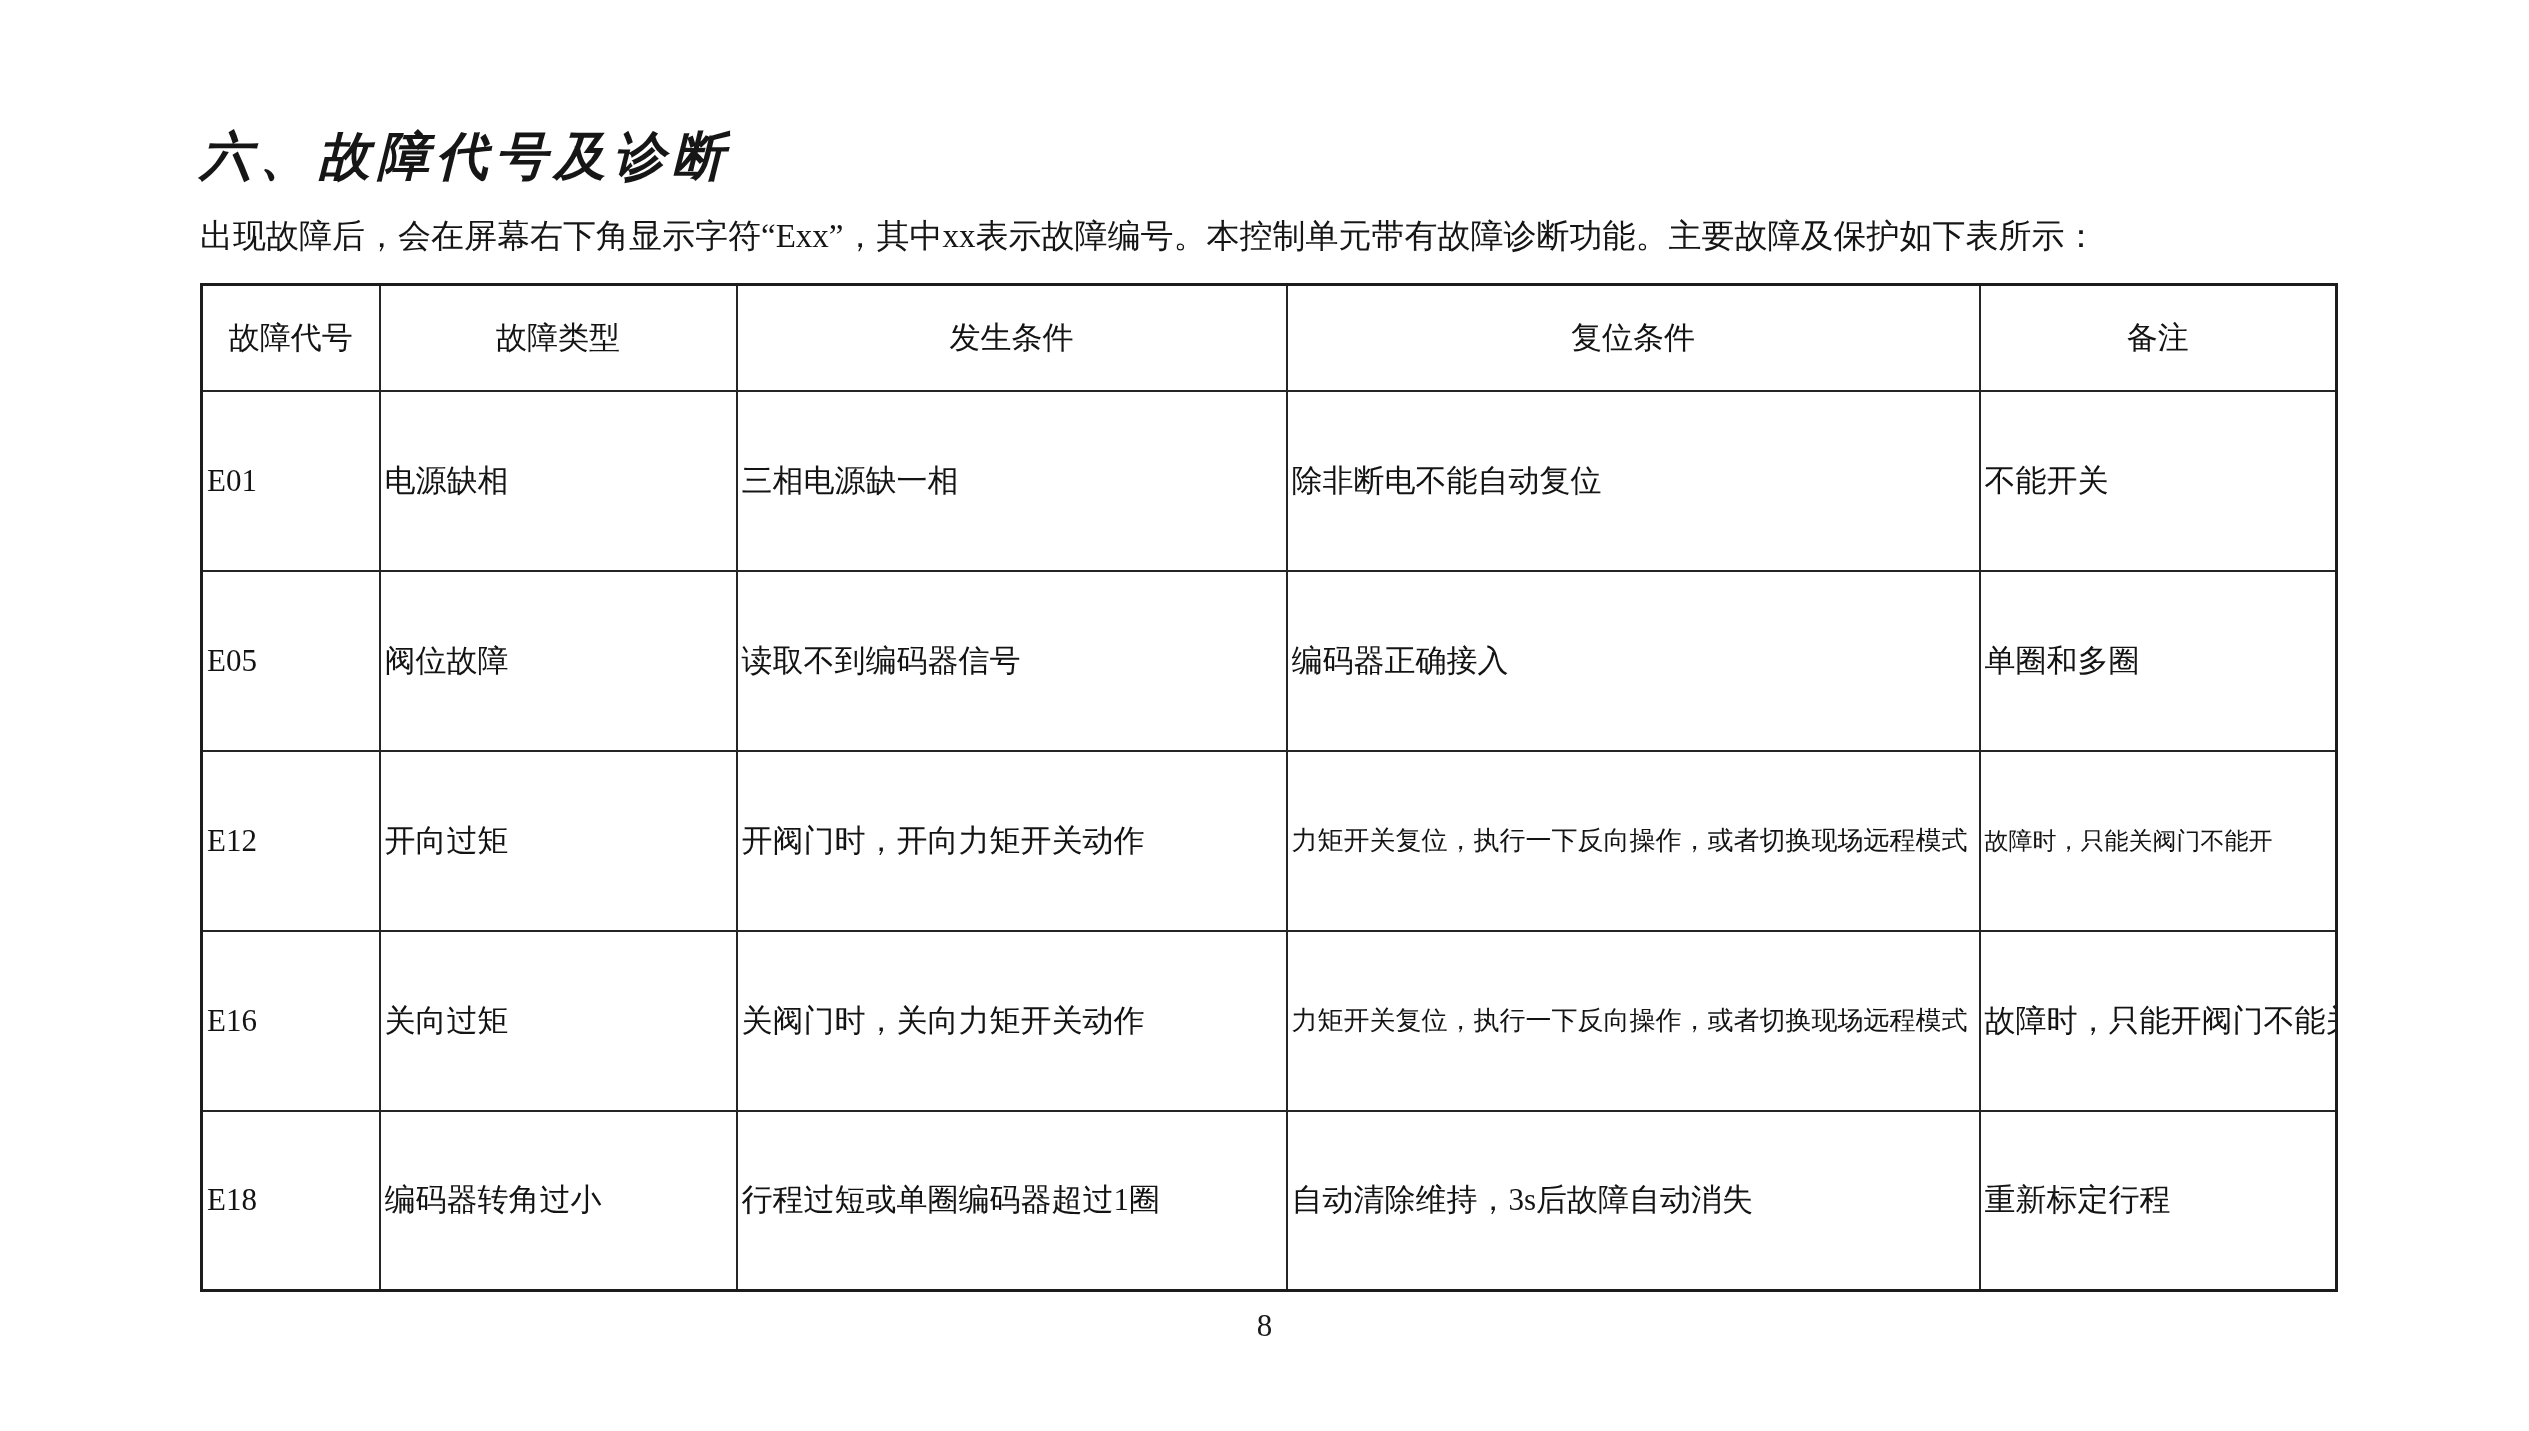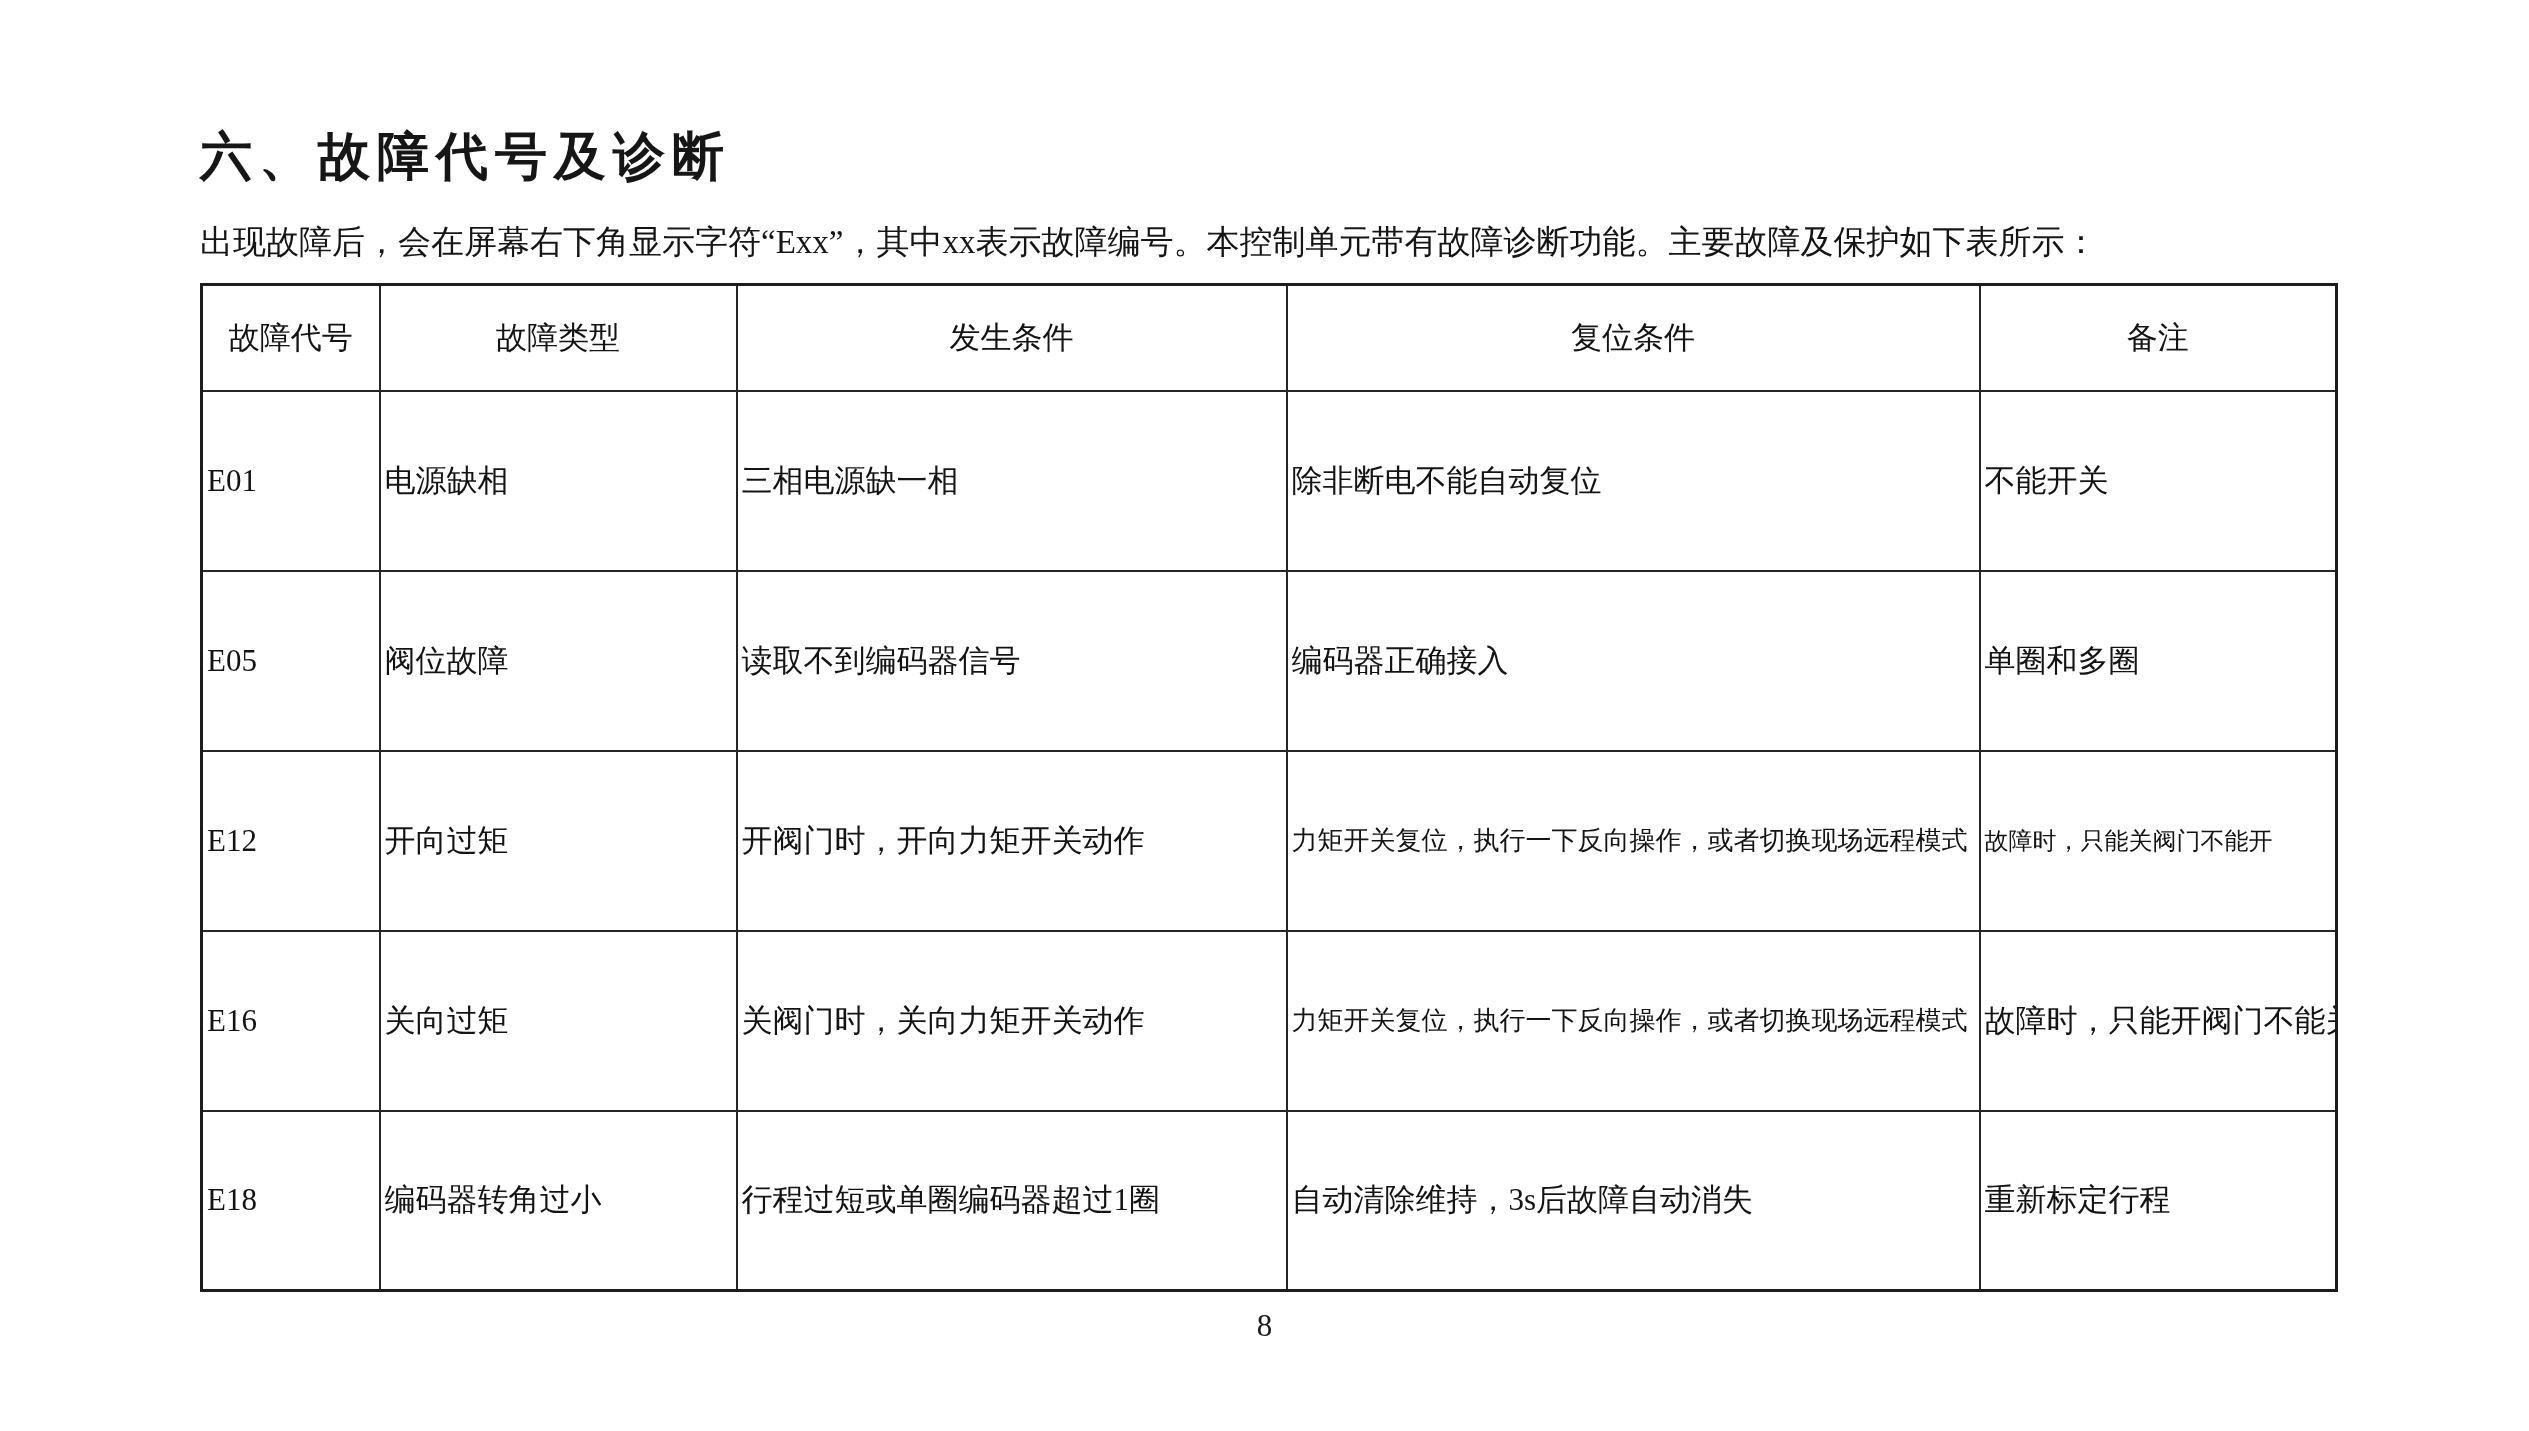--- a/index.html
+++ b/index.html
@@ -14,25 +14,26 @@
 
   .section-title {
     position: absolute;
     left: 200px; top: 122px;
     font-family: "Liberation Sans", "DejaVu Sans", sans-serif;
     font-weight: bold;
     font-size: 52px;
     letter-spacing: 7px;
     color: #161616;
     white-space: nowrap;
+    font-style: italic;
   }
 
   .intro {
     position: absolute;
-    left: 200px; top: 222px;
+    left: 200px; top: 216px;
     width: 2160px;
     font-size: 33px;
     line-height: 40px;
     color: #151515;
     white-space: nowrap;
   }
 
   table.fault-table {
     position: absolute;
     left: 200px; top: 283px;

